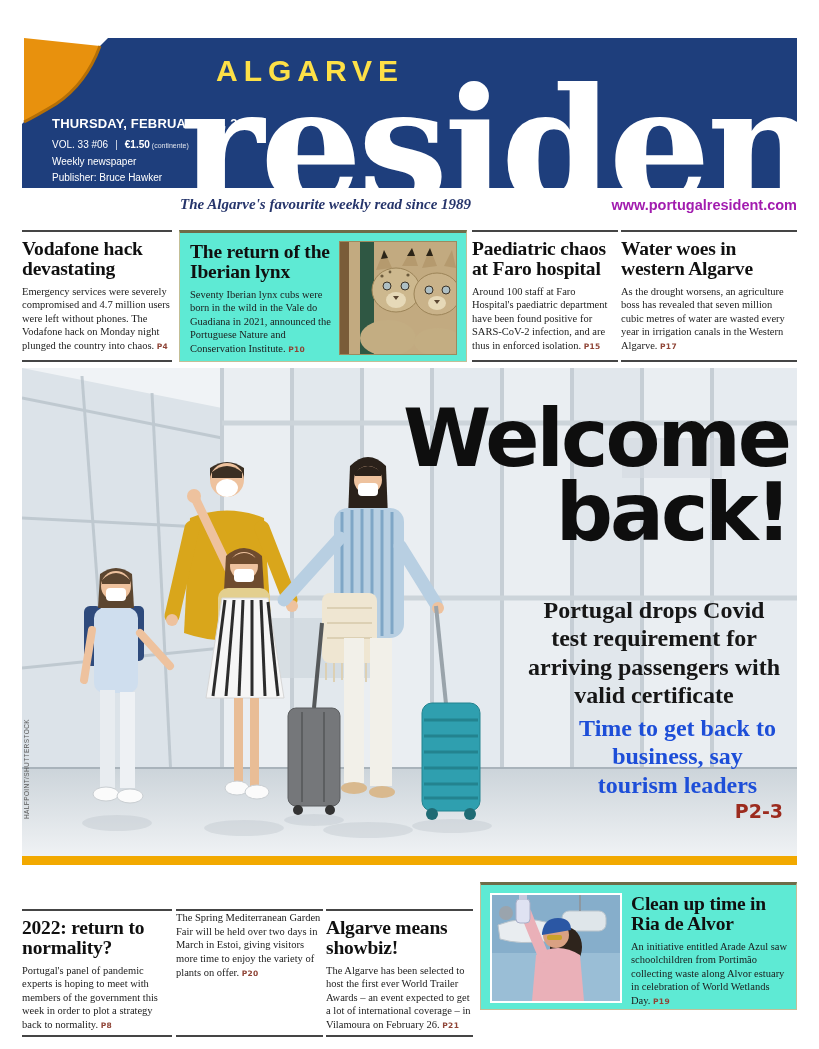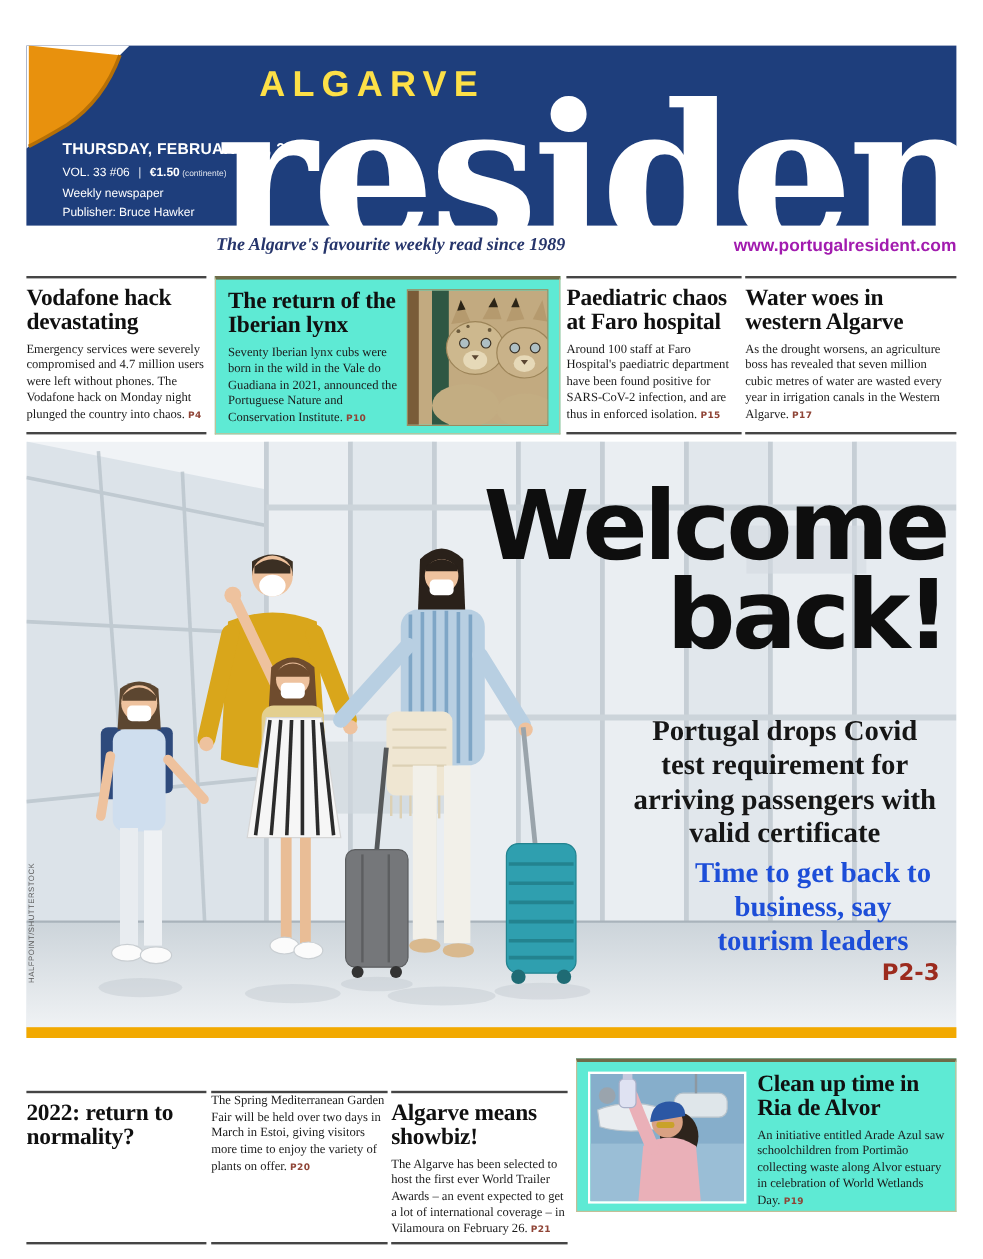--- a/index.html
+++ b/index.html
@@ -316,20 +316,21 @@
       <div>back!</div>
     </div>
     <div class="hero-deck">Portugal drops Covid test requirement for arriving passengers with valid certificate</div>
     <div class="hero-deck2">Time to get back to business, say tourism leaders</div>
     <div class="hero-page">P2-3</div>
     <div class="hero-bar"></div>
   </section>
 
   <article class="brief bot-row c-b1">
     <h2>2022: return to normality?</h2>
+    <p><span>Portugal's panel of pandemic experts is hoping to meet with members of the government this week in order to plot a strategy back to normality.</span> <span class="pref">P8</span></p>
   </article>
 
   <article class="brief bot-row c-b2">
     <p><span>The Spring Mediterranean Garden Fair will be held over two days in March in Estoi, giving visitors more time to enjoy the variety of plants on offer.</span> <span class="pref">P20</span></p>
   </article>
 
   <article class="brief bot-row c-b3">
     <h2>Algarve means showbiz!</h2>
     <p><span>The Algarve has been selected to host the first ever World Trailer Awards – an event expected to get a lot of international coverage – in Vilamoura on February 26.</span> <span class="pref">P21</span></p>
   </article>

